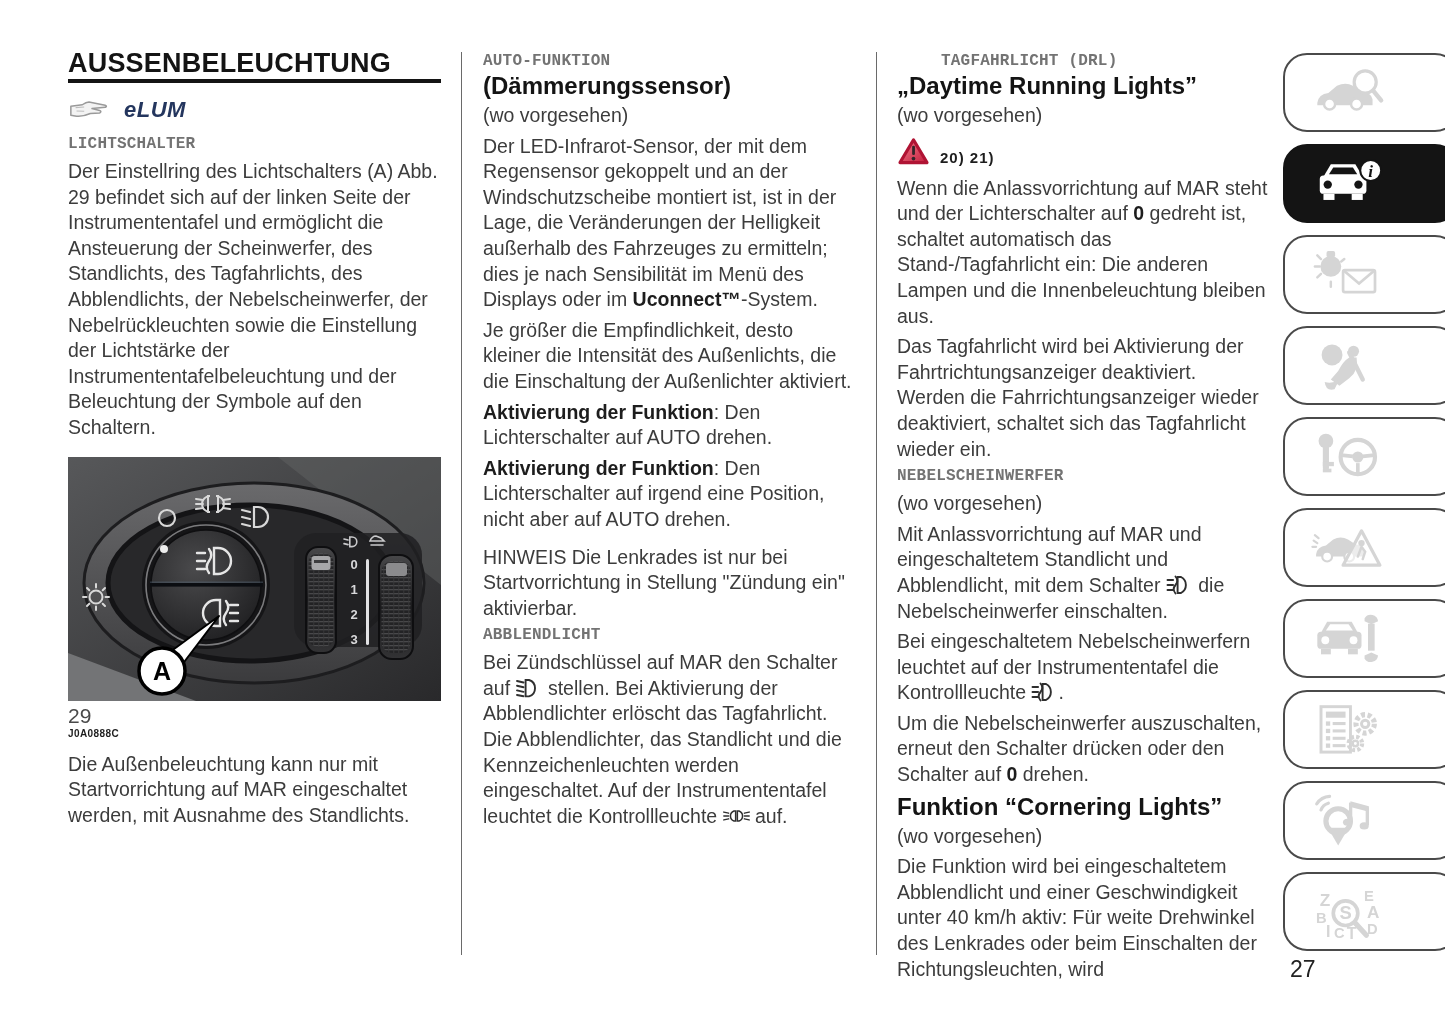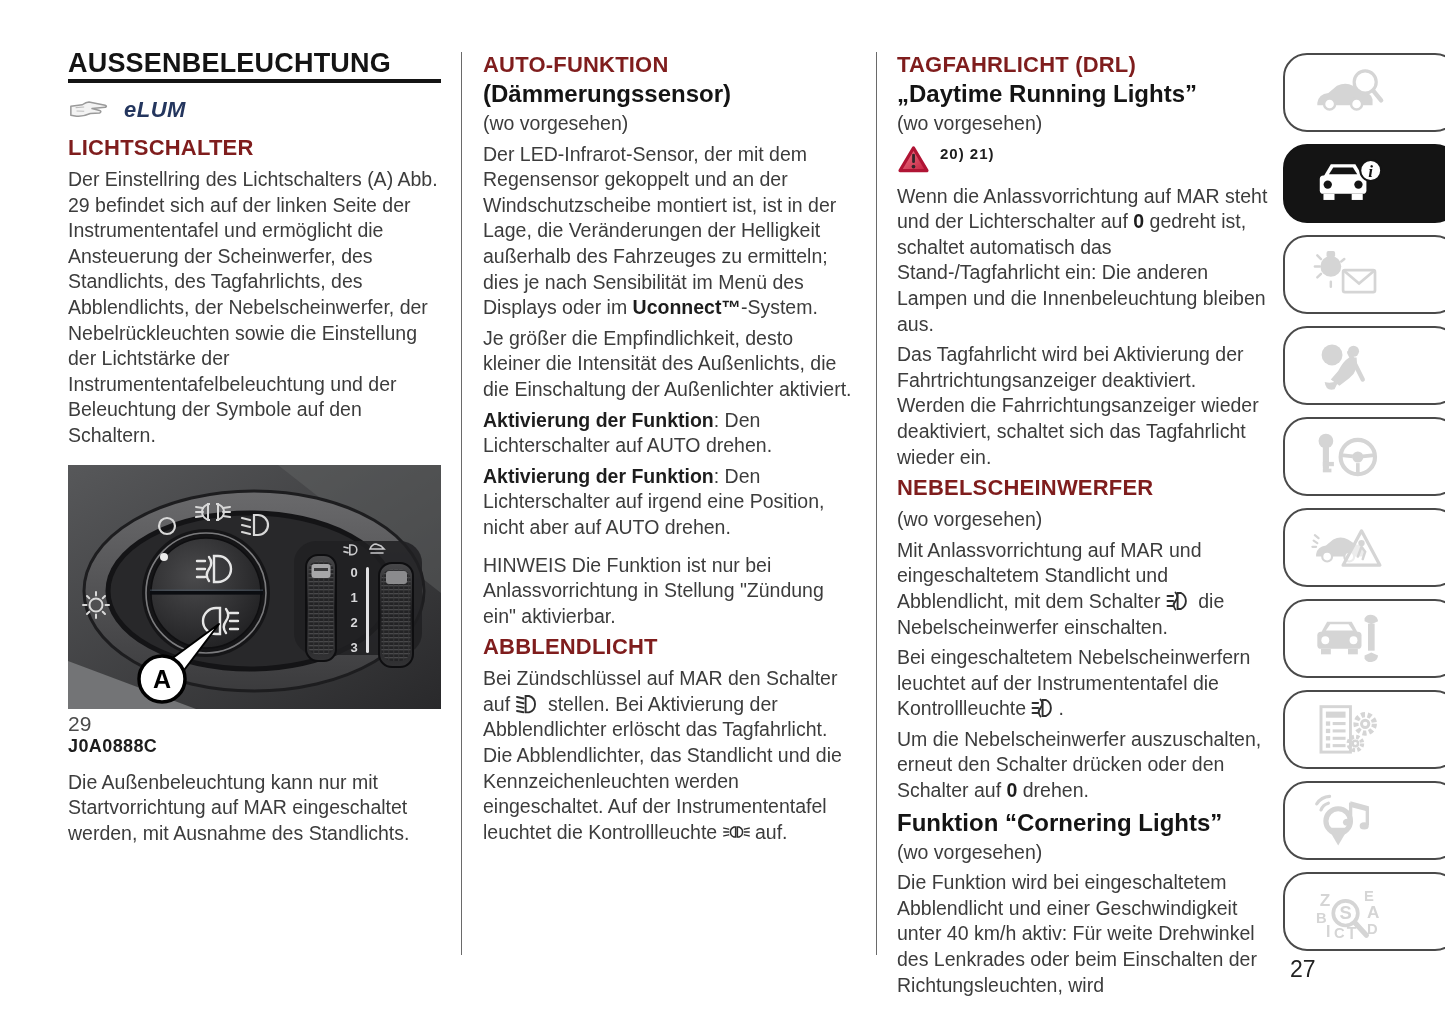--- a/index.html
+++ b/index.html
@@ -12,40 +12,40 @@
   #col-left{left:68px;width:373px;}
   #col-mid{left:483px;width:372px;}
   #col-right{left:897px;width:372px;}
   .vrule{position:absolute;top:52px;height:903px;width:1px;background:#6a6a6a;}
   #rule1{left:461px;} #rule2{left:876px;}
 
   h1.page-title{
     font-size:27px;font-weight:800;color:#141414;margin:0 0 0 0;letter-spacing:.2px;
     border-bottom:4px solid #141414;
   }
-  h2.section{font-size:22px;font-weight:800;color:#7f1d1d;margin:0 0 6px 0;letter-spacing:.2px;}
+  h2.section{font-size:16px;font-weight:800;color:#737373;margin:0 0 6px 0;letter-spacing:.2px;font-family:Liberation Mono, monospace;}
   h3.subsection{font-size:24px;font-weight:700;color:#141414;margin:0 0 3px 0;}
   p{font-size:19.5px;line-height:25.6px;margin:0 0 5px 0;color:#3c3c3c;}
   p .b{font-weight:700;color:#1d1d1d;}
   .gap-lg{margin-top:16px;} .gap-md{margin-top:12px;}
 
   .logo-row{display:flex;align-items:center;gap:16px;margin:14px 0 12px 0;}
   .logo-text{font-size:22px;font-weight:700;font-style:italic;color:#24365e;letter-spacing:.5px;}
 
   .inline-icon{display:inline-block;vertical-align:-3px;line-height:0;color:#2f2f2f;}
   .inline-icon svg{width:27px;height:20px;}
 
-  .warn-row{display:flex;align-items:flex-start;gap:10px;margin:8px 0 10px 0;}
+  .warn-row{display:flex;align-items:flex-end;gap:10px;margin:8px 0 10px 0;}
   .warn-refs{font-size:15px;font-weight:700;color:#1d1d1d;letter-spacing:1px;}
 
   figure{margin:16px 0 0 0;}
   .fig-svg{display:block;width:373px;height:244px;}
   .fig-caption{display:flex;justify-content:space-between;align-items:baseline;margin:3px 0 13px 0;flex-direction:column;}
   .fig-num{font-size:21px;color:#4a4a4a;}
-  .fig-code{font-size:18px;font-weight:700;color:#1d1d1d;letter-spacing:.4px;}
+  .fig-code{font-size:10px;font-weight:700;color:#1d1d1d;letter-spacing:.4px;}
 
   #sidebar{position:absolute;left:1283px;top:53px;width:162px;}
   .tab{
     width:176px;height:79px;box-sizing:border-box;border:2px solid #4a4a4a;border-radius:24px;
     margin-bottom:12px;display:flex;align-items:center;padding-left:16px;
     background:#fff;color:#d5d5d5;--hole:#ffffff;
   }
   .tab.active{background:#141414;border-color:#141414;color:#fff;--hole:#141414;}
   .tab-icon{line-height:0;}
   .tab-icon svg{width:94px;height:54px;}
@@ -189,38 +189,38 @@
 </div>
 
 <div class="col" id="col-mid">
   <h2 class="section" style="margin-top:4px;margin-bottom:2px;">AUTO-FUNKTION</h2>
   <h3 class="subsection">(Dämmerungssensor)</h3>
   <p>(wo vorgesehen)</p>
   <p><span>Der LED-Infrarot-Sensor, der mit dem Regensensor gekoppelt und an der Windschutzscheibe montiert ist, ist in der Lage, die Veränderungen der Helligkeit außerhalb des Fahrzeuges zu ermitteln; dies je nach Sensibilität im Menü des Displays oder im </span><span class="b">Uconnect™</span><span>-System.</span></p>
   <p>Je größer die Empfindlichkeit, desto kleiner die Intensität des Außenlichts, die die Einschaltung der Außenlichter aktiviert.</p>
   <p><span class="b">Aktivierung der Funktion</span><span>: Den Lichterschalter auf AUTO drehen.</span></p>
   <p><span class="b">Aktivierung der Funktion</span><span>: Den Lichterschalter auf irgend eine Position, nicht aber auf AUTO drehen.</span></p>
-  <p class="gap-md">HINWEIS Die Funktion ist nur bei Anlassvorrichtung in Stellung "Zündung ein" aktivierbar.</p>
+  <p class="gap-md">HINWEIS Die Lenkrades ist nur bei Startvorrichtung in Stellung "Zündung ein" aktivierbar.</p>
   <h2 class="section gap-lg">ABBLENDLICHT</h2>
   <p><span>Bei Zündschlüssel auf MAR den Schalter auf </span><span class="inline-icon"><svg viewBox="0 0 27 20">
           <g stroke="currentColor" stroke-width="1.9" fill="none" stroke-linecap="round">
             <path d="M13,2 a8.6,8.6 0 0 1 0,16.4 l-3.4,0 0,-16.4 z"></path>
             <path d="M1,3 L7.5,4.5 M1,7.7 L7.5,9.2 M1,12.4 L7.5,13.9 M1,17 L7.5,18.2"></path>
           </g>
         </svg></span><span> stellen. Bei Aktivierung der Abblendlichter erlöscht das Tagfahrlicht. Die Abblendlichter, das Standlicht und die Kennzeichenleuchten werden eingeschaltet. Auf der Instrumententafel leuchtet die Kontrollleuchte </span><span class="inline-icon"><svg viewBox="0 0 32 16">
           <g stroke="currentColor" stroke-width="1.8" fill="none" stroke-linecap="round">
             <path d="M13,2 a6.4,6.4 0 0 0 0,12 l2,0 0,-12 z"></path>
             <path d="M19,2 a6.4,6.4 0 0 1 0,12 l-2,0 0,-12 z"></path>
             <path d="M1,3.4 L6.6,4.6 M1,8 L6.6,8 M1,12.6 L6.6,11.4 M31,3.4 L25.4,4.6 M31,8 L25.4,8 M31,12.6 L25.4,11.4"></path>
           </g>
         </svg></span><span> auf.</span></p>
 </div>
 
 <div class="col" id="col-right">
-  <h2 class="section" style="margin-top:4px;margin-bottom:2px;">TAGFAHRLICHT (DRL)</h2>
+  <h2 class="section" style="margin-top:4px;margin-bottom:2px;margin-left:44px;">TAGFAHRLICHT (DRL)</h2>
   <h3 class="subsection">„Daytime Running Lights”</h3>
   <p>(wo vorgesehen)</p>
 
   <div class="warn-row">
     <span class="inline-icon" style="line-height:0">
       <svg viewBox="0 0 34 30" style="width:33px;height:29px">
         <defs>
           <linearGradient id="wredg" x1="0" y1="0" x2="1" y2="1">
             <stop offset="0" stop-color="#f0808f"></stop>
               <stop offset="1" stop-color="#c51e3d"></stop>

